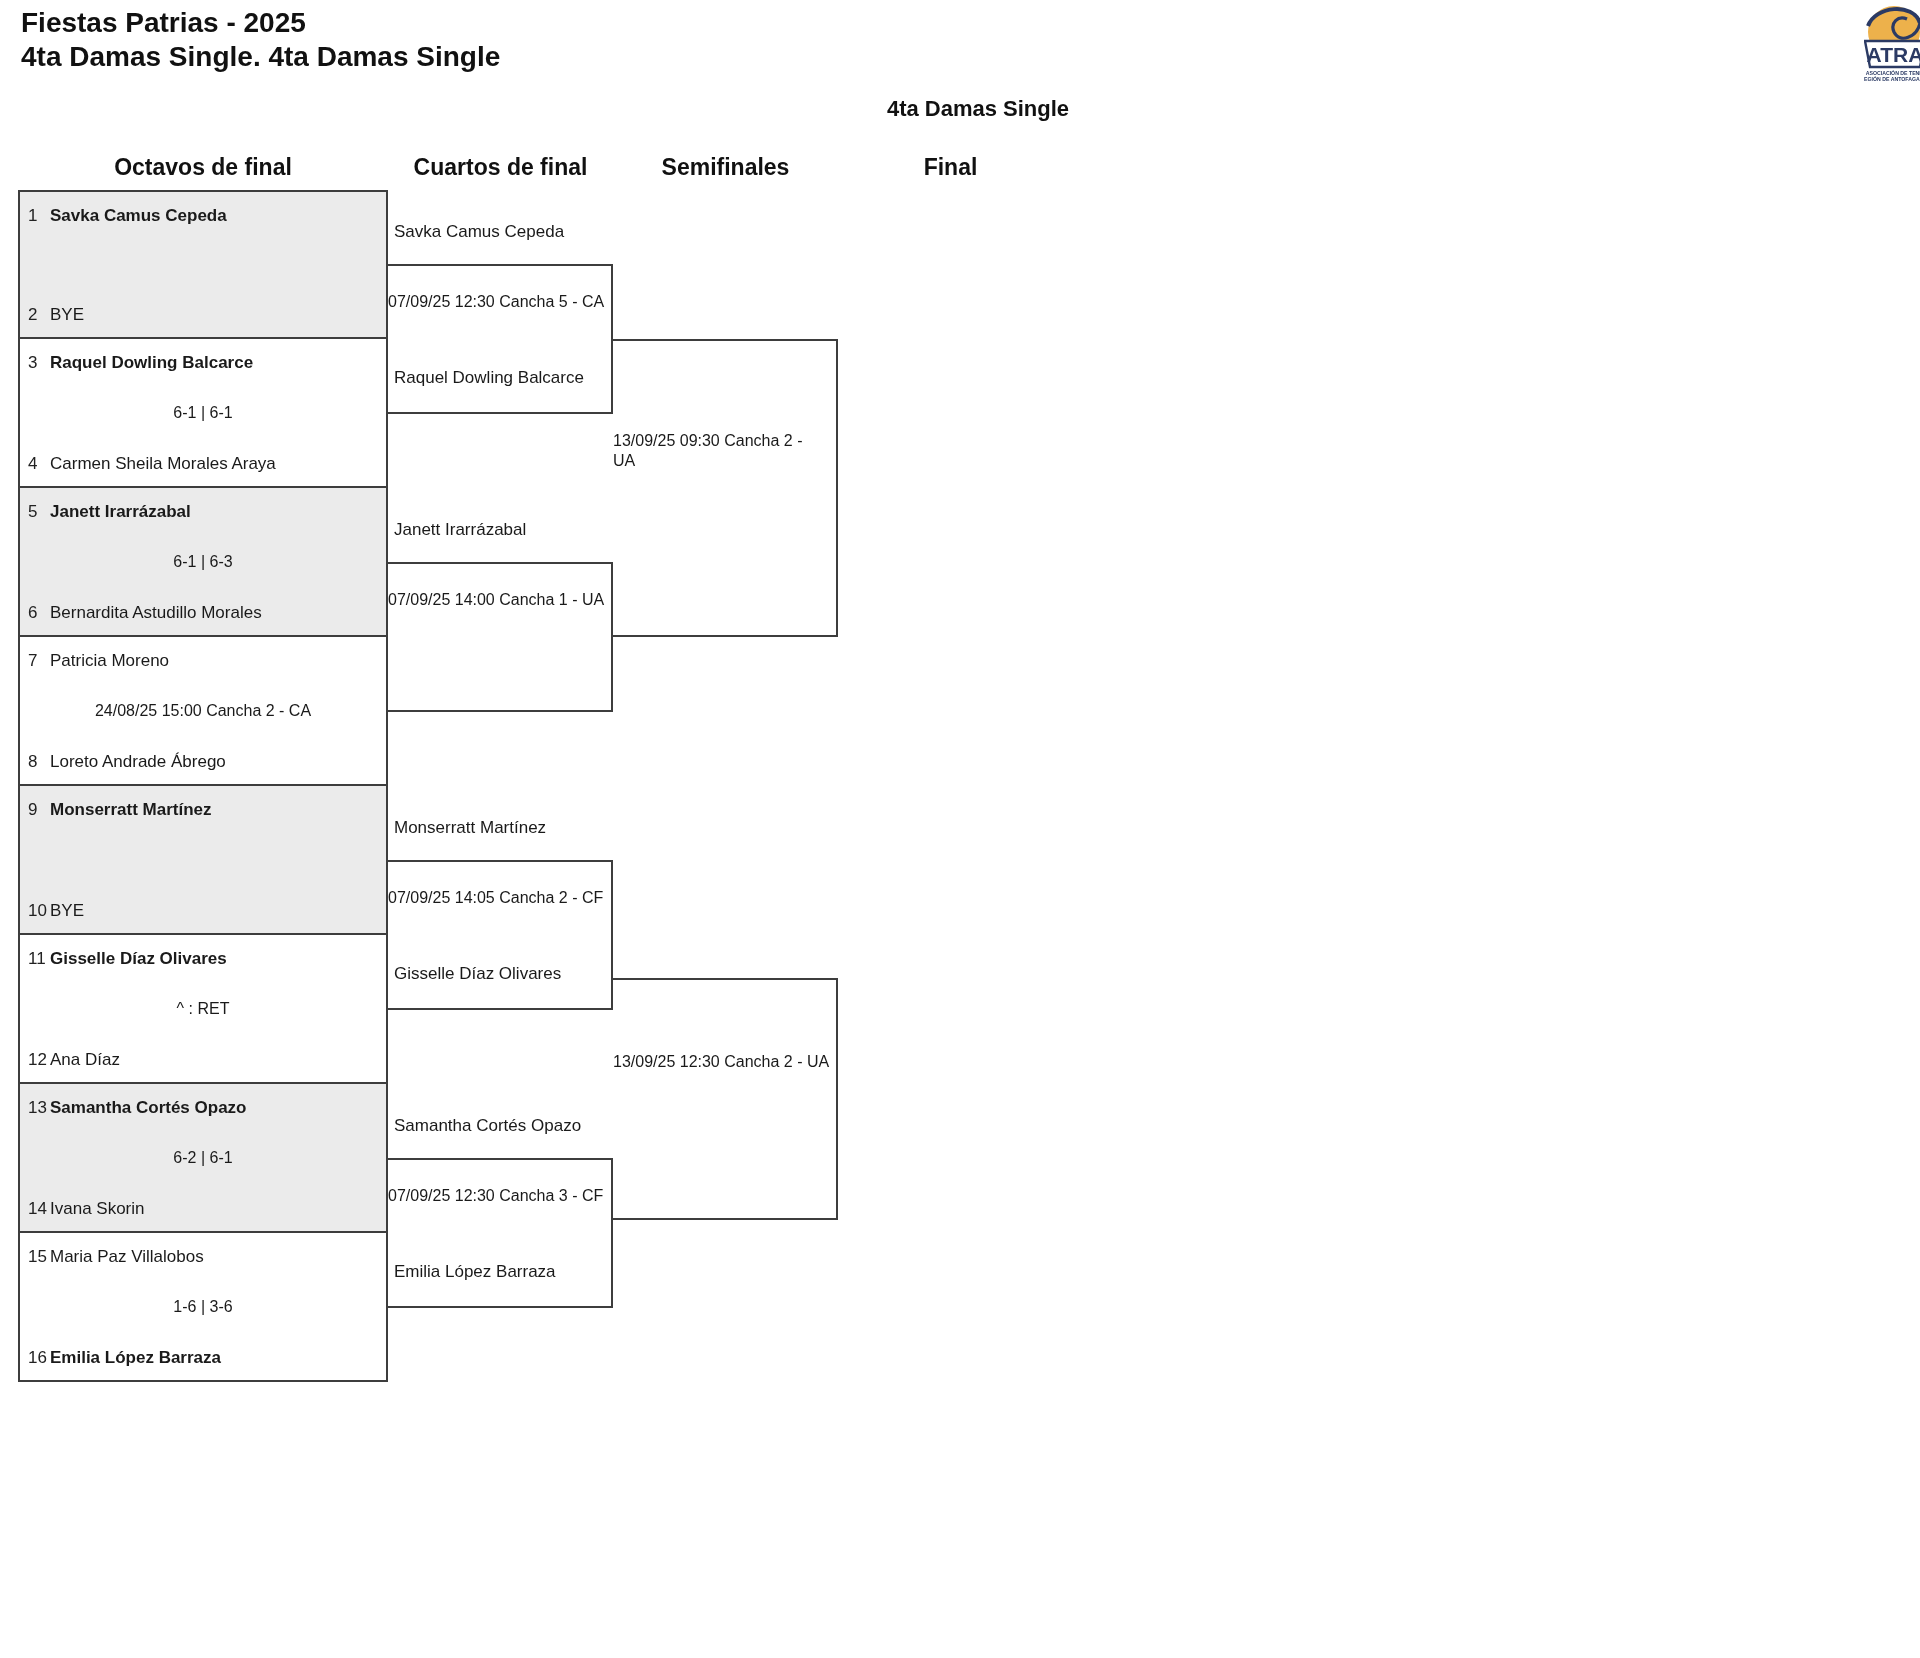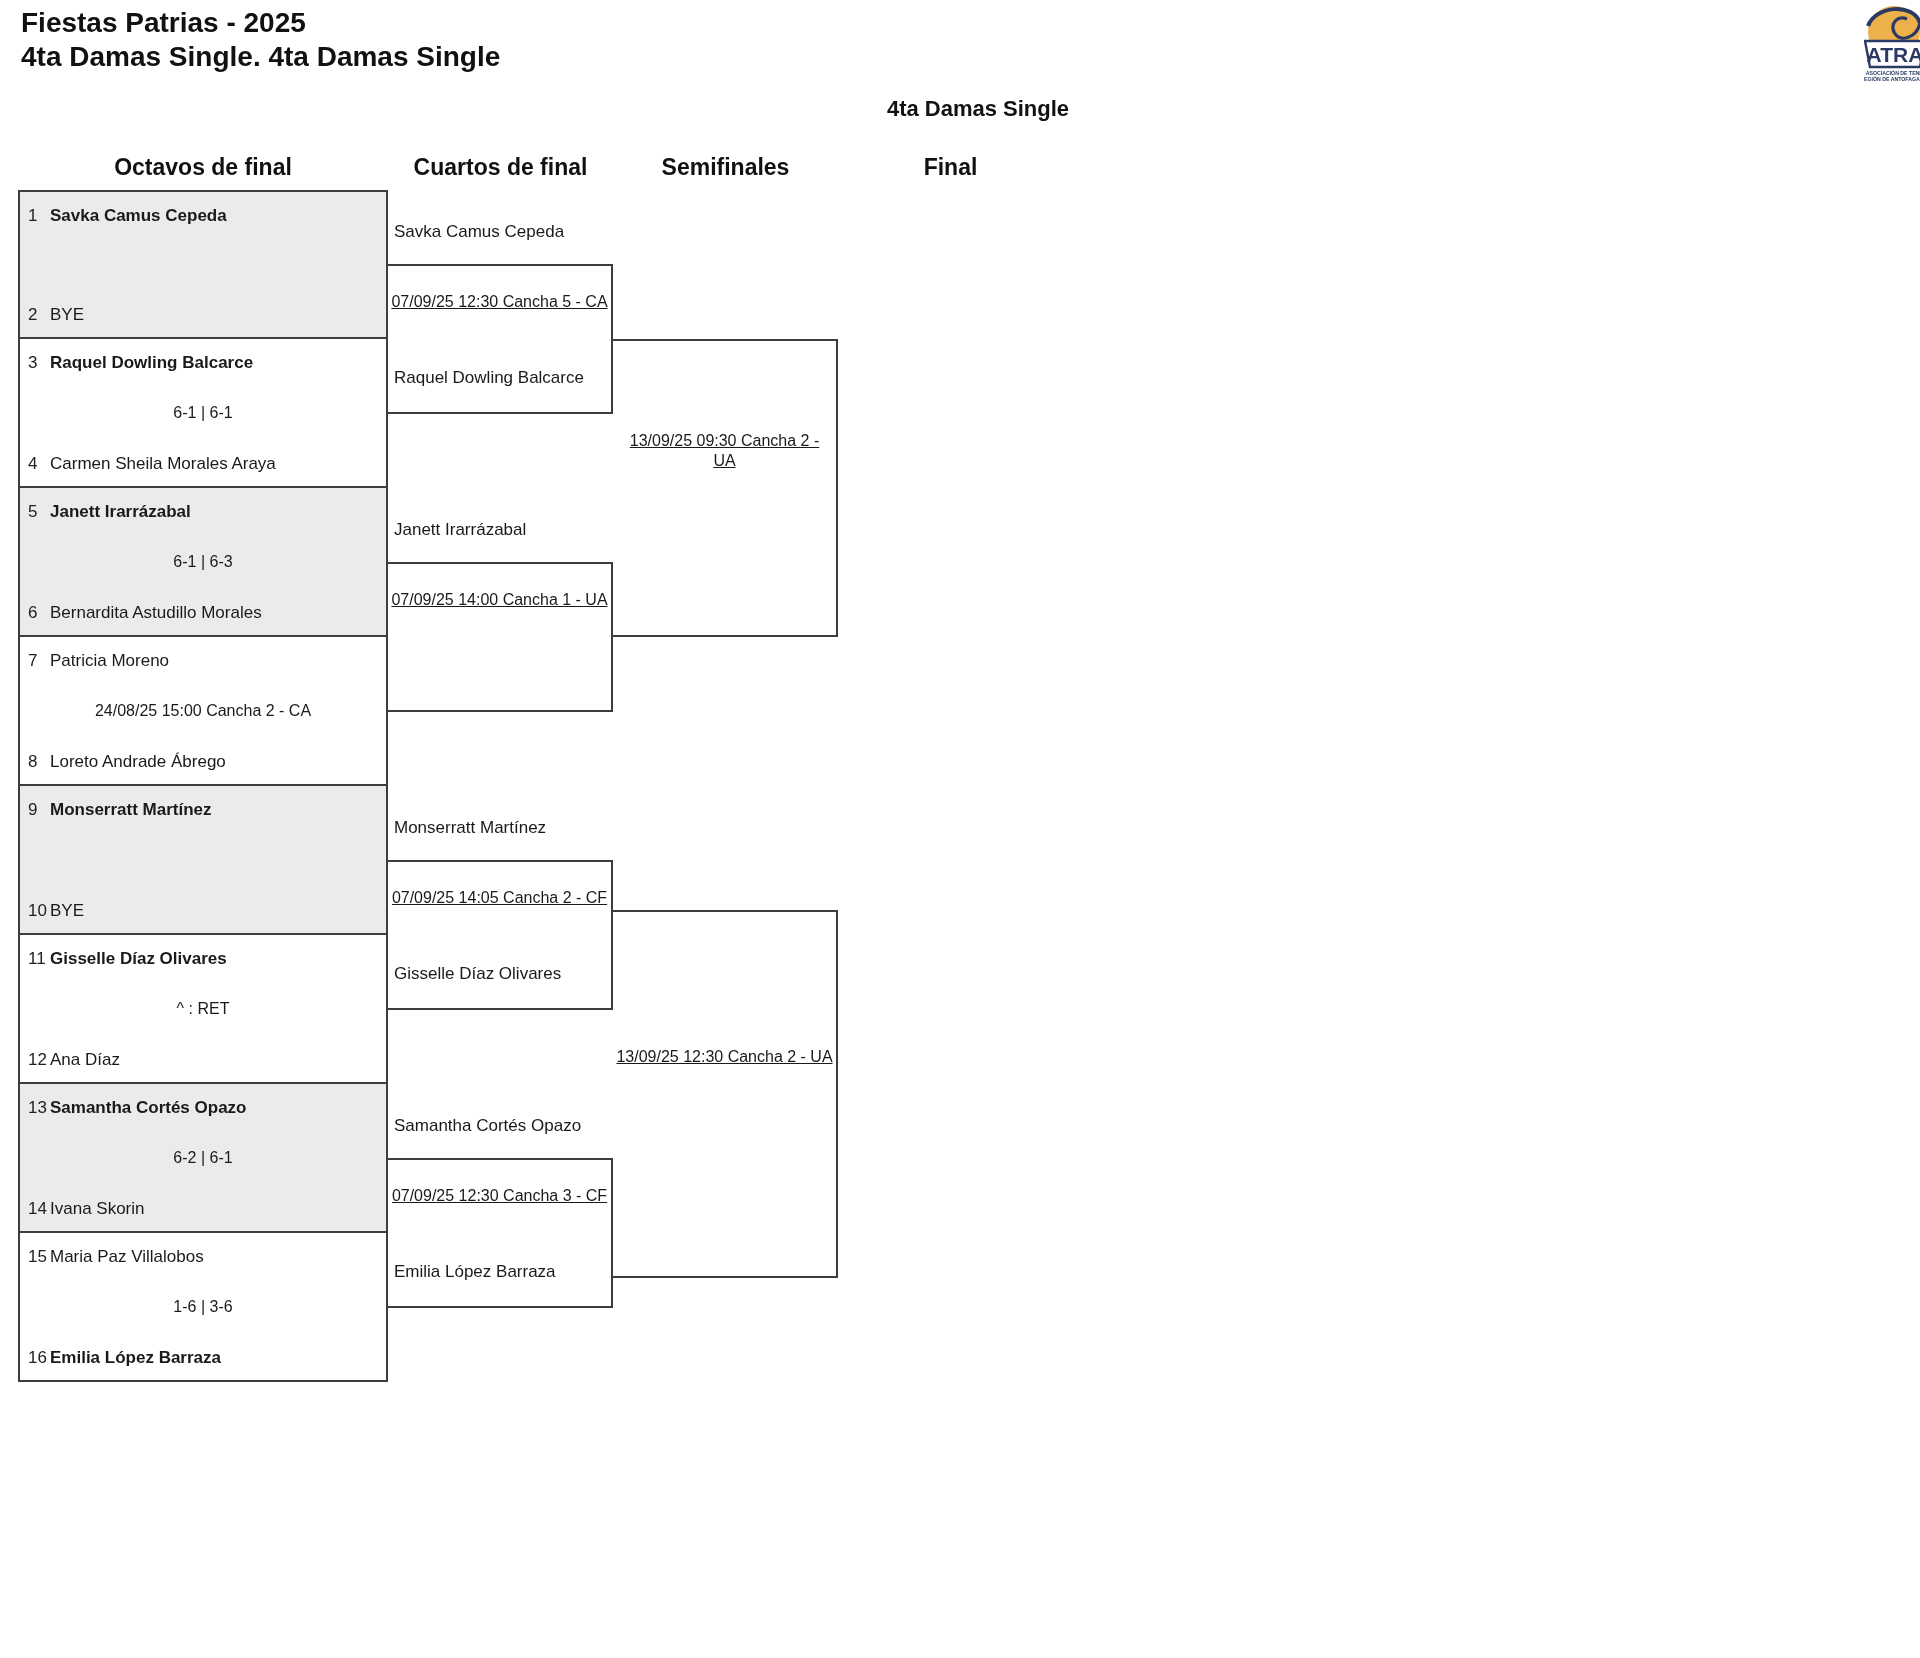--- a/index.html
+++ b/index.html
@@ -30,21 +30,21 @@
   .seed{width:22px;flex:none;font-weight:400;color:#222;}
   .pname{white-space:nowrap;}
   .bold{font-weight:700;}
   .center-text{position:absolute;left:0;right:0;top:50%;transform:translateY(-50%);text-align:center;font-size:16px;}
 
   .slotlabel{position:absolute;left:6px;right:4px;font-size:17px;line-height:20px;white-space:nowrap;}
   .slot1{bottom:calc(100% + 24px);}
   .slot2{bottom:24px;}
   .sched{
     position:absolute;left:0;right:0;top:calc(50% - 37px);transform:translateY(-50%);
-    text-align:center;font-size:16px;line-height:20px;white-space:pre-line;text-decoration:underline;
+    text-align:left;font-size:16px;line-height:20px;white-space:pre-line;
   }
   .logo{position:absolute;left:1846px;top:4px;width:62px;height:78px;}
 </style>
 </head>
 <body>
 
 <div class="page">
 
   <div class="titles">
     <div>Fiestas Patrias - 2025</div>
@@ -175,18 +175,18 @@
   <div class="match later qf" style="top:1158px;height:150px;">
     <div class="slotlabel slot1">Samantha Cortés Opazo</div>
     <div class="sched">07/09/25 12:30 Cancha 3 - CF</div>
     <div class="slotlabel slot2">Emilia López Barraza</div>
   </div>
 
   <div class="match later sf" style="top:339px;height:298px;">
     <div class="sched">13/09/25 09:30 Cancha 2 -
 UA</div>
   </div>
-  <div class="match later sf" style="top:910px;height:368px;">
+  <div class="match later sf" style="top:978px;height:242px;">
     <div class="sched">13/09/25 12:30 Cancha 2 - UA</div>
   </div>
 
 
 </div>
 
 </body></html>

